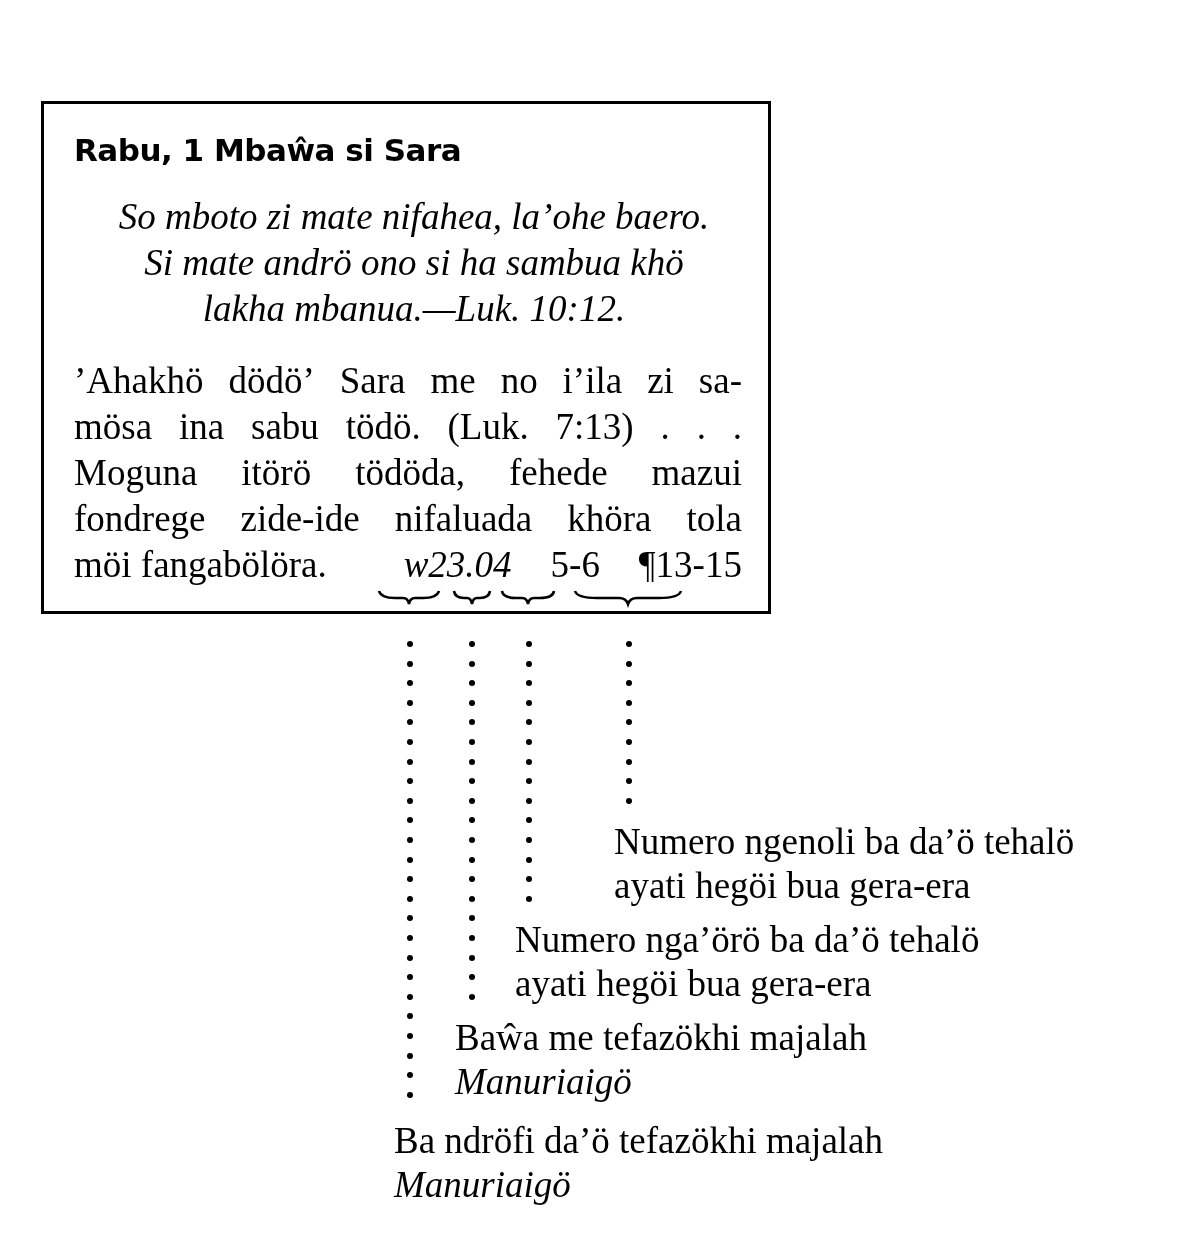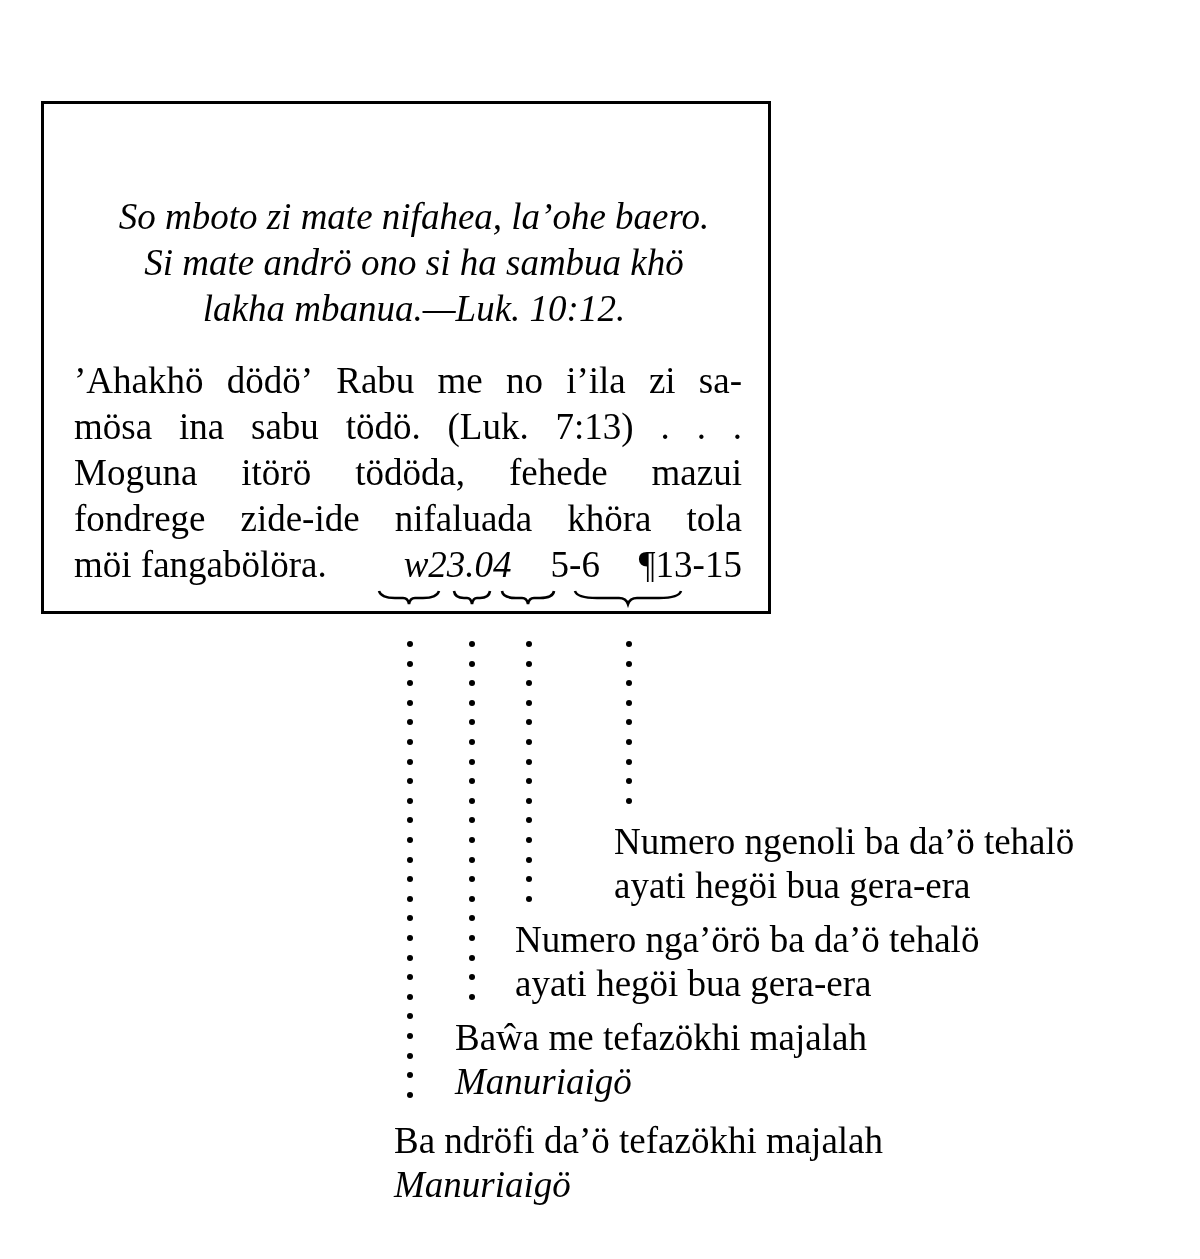--- a/index.html
+++ b/index.html
@@ -32,30 +32,31 @@
   .label {
     position: absolute; font-family: Liberation Serif, serif; font-size: 37px;
     line-height: 44px; white-space: nowrap;
   }
   .label .it { font-style: italic; }
 </style>
 </head>
 <body>
 
 <div class="box">
+  <div class="title">Rabu, 1 Mbaŵa si Sara</div>
   <div class="verse">
     <div>So mboto zi mate nifahea, la’ohe baero.</div>
     <div>Si mate andrö ono si ha sambua khö</div>
     <div>lakha mbanua.—Luk. 10:12.</div>
   </div>
   <div class="body">
     <div class="line" id="bl0">
         <span>’Ahakhö</span>
         <span>dödö’</span>
-        <span>Rabu</span>
+        <span>Sara</span>
         <span>me</span>
         <span>no</span>
         <span>i’ila</span>
         <span>zi</span>
         <span>sa-</span>
       </div>
     <div class="line" id="bl1">
         <span>mösa</span>
         <span>ina</span>
         <span>sabu</span>

